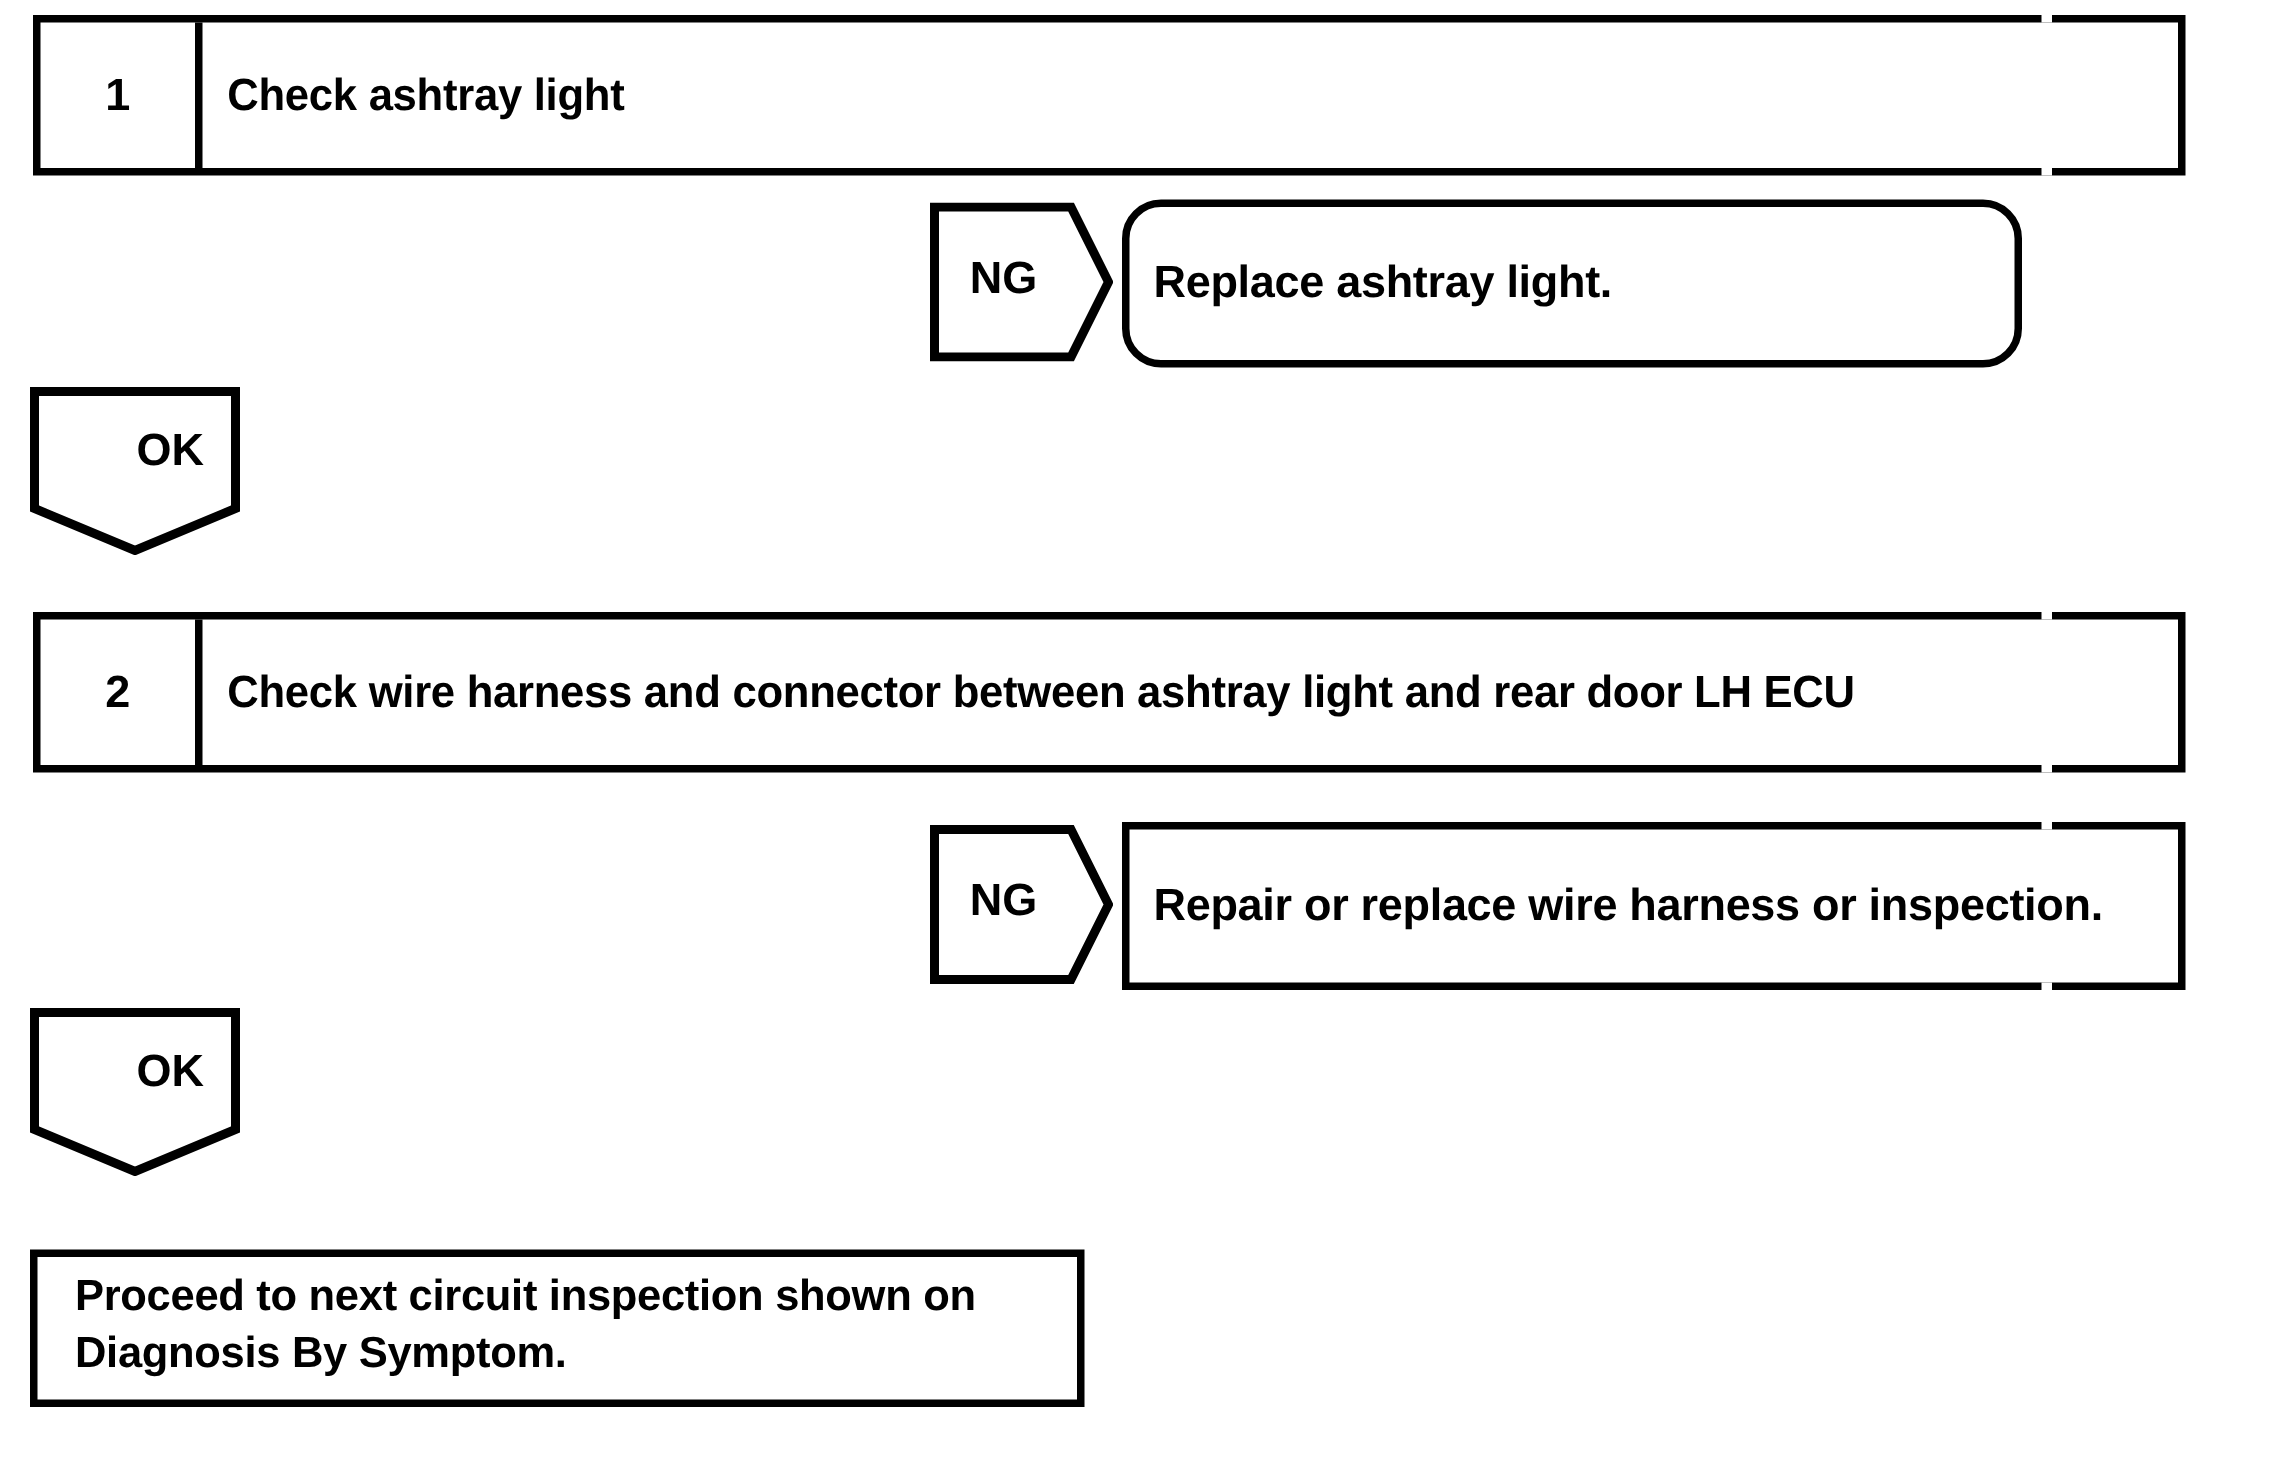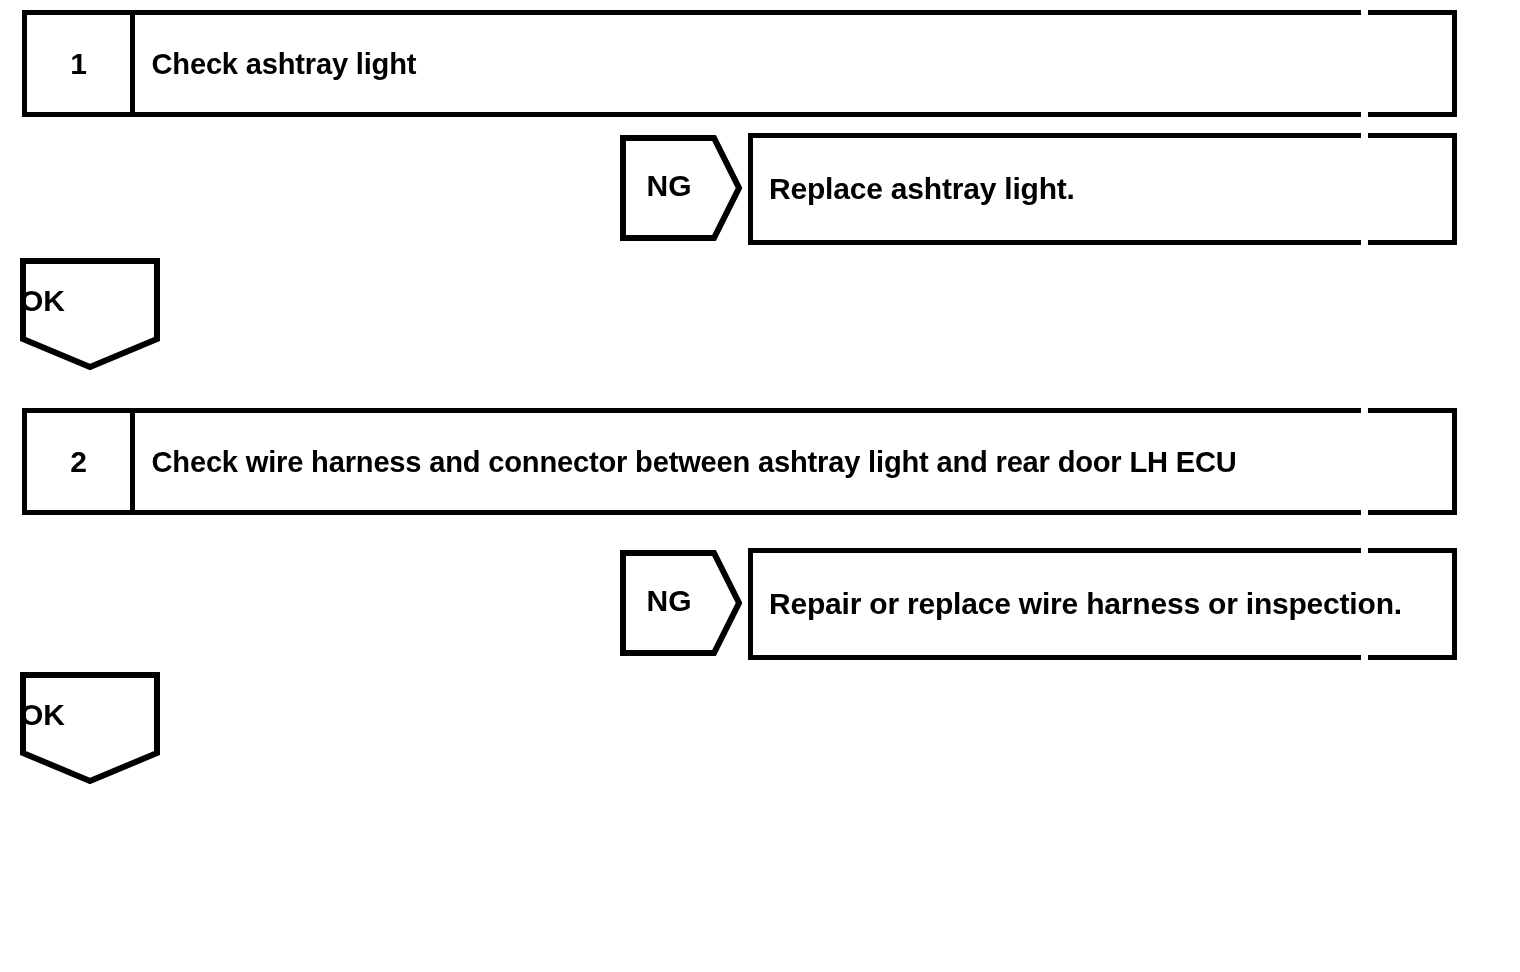--- a/index.html
+++ b/index.html
@@ -107,21 +107,21 @@
   .marker-ng .mlabel {
     left: 0;
     top: 34px;
     width: 98px;
     text-align: center;
   }
   .marker-ok .mlabel {
     left: 0;
     top: 26px;
     width: 116px;
-    text-align: left;
+    text-align: right;
   }
 
   
   .nick {
     position: absolute;
     background: #ffffff;
   }
 </style>
 </head>
 <body>
@@ -133,21 +133,21 @@
     <div class="step-text">Check ashtray light</div>
   </div>
 
   <div class="marker marker-ng" style="left:620px; top:135px; width:122px; height:106px;">
     <svg width="122" height="106" viewBox="0 0 122 106" aria-hidden="true">
       <polygon points="3,3 94,3 119,53 94,103 3,103" fill="#ffffff" stroke="#000000" stroke-width="6" stroke-linejoin="miter"></polygon>
     </svg>
     <span class="mlabel">NG</span>
   </div>
 
-  <div class="result-box" style="left:748px; top:133px; width:709px; height:112px;">Replace ashtray light.</div>
+  <div class="result-box" style="left:748px; top:133px; width:600px; height:112px;border-radius:26px;">Replace ashtray light.</div>
 
   <div class="marker marker-ok" style="left:20px; top:258px; width:140px; height:112px;">
     <svg width="140" height="112" viewBox="0 0 140 112" aria-hidden="true">
       <polygon points="3,3 137,3 137,81 70,109 3,81" fill="#ffffff" stroke="#000000" stroke-width="6" stroke-linejoin="miter"></polygon>
     </svg>
     <span class="mlabel">OK</span>
   </div>
 
   <div class="step-box" style="left:22px; top:408px; width:1435px; height:107px;">
     <div class="step-num">2</div>
@@ -163,20 +163,24 @@
 
   <div class="result-box" style="left:748px; top:548px; width:709px; height:112px;">Repair or replace wire harness or inspection.</div>
 
   <div class="marker marker-ok" style="left:20px; top:672px; width:140px; height:112px;">
     <svg width="140" height="112" viewBox="0 0 140 112" aria-hidden="true">
       <polygon points="3,3 137,3 137,81 70,109 3,81" fill="#ffffff" stroke="#000000" stroke-width="6" stroke-linejoin="miter"></polygon>
     </svg>
     <span class="mlabel">OK</span>
   </div>
 
+  <div class="terminal-box" style="left:20px; top:833px; width:703px; height:105px;">
+    <span class="tline">Proceed to next circuit inspection shown on</span>
+    <span class="tline">Diagnosis By Symptom.</span>
+  </div>
 
   <div class="nick" style="left:1361px; top:10px;  width:7px; height:5px;"></div>
   <div class="nick" style="left:1361px; top:112px; width:7px; height:5px;"></div>
   <div class="nick" style="left:1361px; top:133px; width:7px; height:5px;"></div>
   <div class="nick" style="left:1361px; top:240px; width:7px; height:5px;"></div>
   <div class="nick" style="left:1361px; top:408px; width:7px; height:5px;"></div>
   <div class="nick" style="left:1361px; top:510px; width:7px; height:5px;"></div>
   <div class="nick" style="left:1361px; top:548px; width:7px; height:5px;"></div>
   <div class="nick" style="left:1361px; top:655px; width:7px; height:5px;"></div>
 

